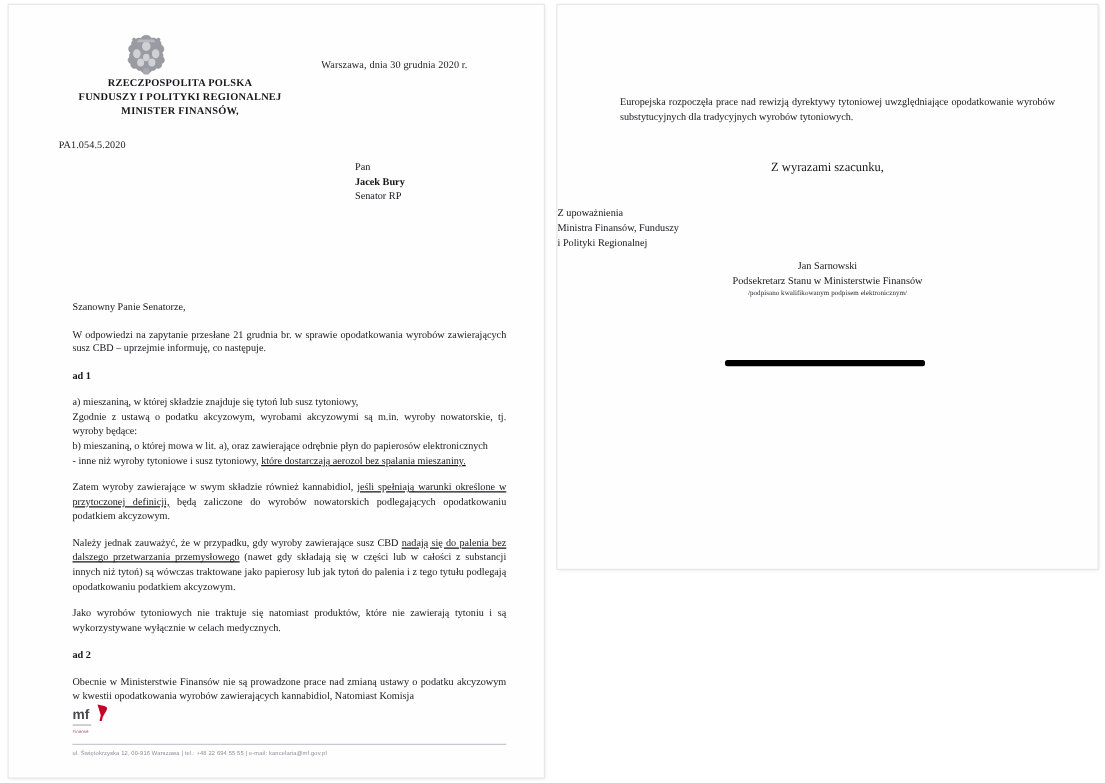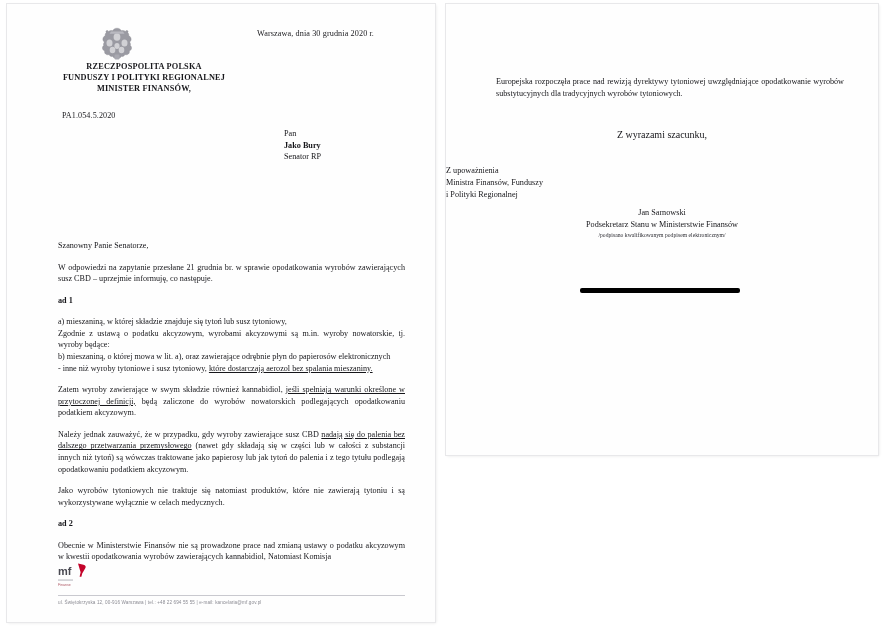--- a/index.html
+++ b/index.html
@@ -64,29 +64,29 @@
     font-size: 8.3px;
     line-height: 1.33;
     letter-spacing: 0.18px;
     color: #17171b;
   }
   .ministry-block div { white-space: nowrap; }
 
   .date-line {
     position: absolute;
     left: 250px;
-    top: 25px;
+    top: 43px;
     font-size: 8.2px;
     color: #1b1b1f;
     letter-spacing: 0.1px;
   }
 
   .ref-no {
     position: absolute;
-    left: 55px;
+    left: 40px;
     top: 107px;
     font-size: 8.1px;
     color: #1b1b1f;
     letter-spacing: 0.1px;
   }
 
   .addressee {
     position: absolute;
     left: 277px;
     top: 124px;
@@ -238,21 +238,21 @@
         <div>FUNDUSZY I POLITYKI REGIONALNEJ</div>
         <div>MINISTER FINANSÓW,</div>
       </div>
 
       <div class="date-line">Warszawa, dnia 30 grudnia 2020 r.</div>
 
       <div class="ref-no">PA1.054.5.2020</div>
 
       <div class="addressee">
         <div>Pan</div>
-        <div class="name">Jako Bury</div>
+        <div class="name">Jacek Bury</div>
         <div>Senator RP</div>
       </div>
 
       <div class="body-area">
 
         <p class="para">Szanowny Panie Senatorze,</p>
 
         <p class="para">W odpowiedzi na zapytanie przesłane 21 grudnia br. w sprawie opodatkowania wyrobów zawierających susz CBD – uprzejmie informuję, co następuje.</p>
 
         <p class="heading">ad 1</p>

